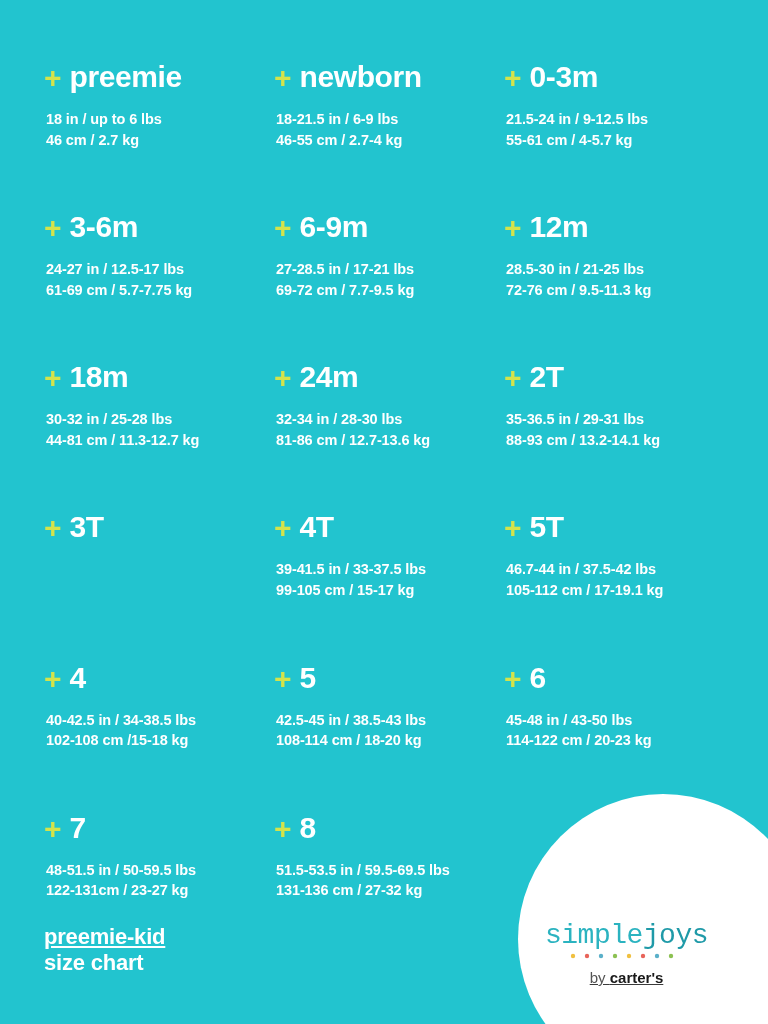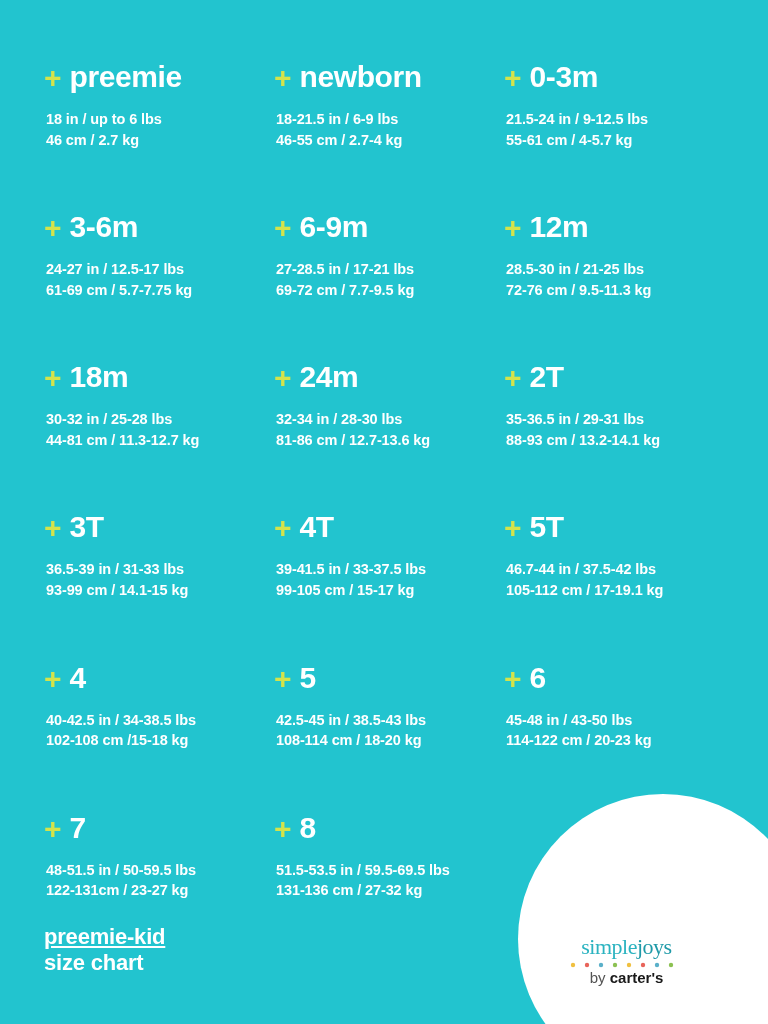--- a/index.html
+++ b/index.html
@@ -101,32 +101,33 @@
     border-radius: 50%;
   }
   .brand-wrap {
     position: absolute;
     right: 34px;
     bottom: 38px;
     width: 215px;
     text-align: center;
   }
   .brand-main {
-    font-family: Liberation Serif, serif;
-    font-size: 22px;
+    font-family: Liberation Mono, monospace;
+    font-size: 28px;
     color: #2bb3c0;
     letter-spacing: -0.5px;
     white-space: nowrap;
   }
   .brand-main .joys { color: #1f9aa8; }
   .brand-sub {
-    margin-top: 1px;
+    margin-top: 10px;
     font-size: 15px;
     color: #3a3a3a;
     white-space: nowrap;
+    text-decoration: underline;
   }
   .brand-sub .by { color: #555; }
   .brand-sub .carters { font-weight: bold; color: #1a1a1a; }
   .dots {
     display: block;
     margin: 2px auto 0;
   }
 </style>
 </head>
 <body>
@@ -232,24 +233,20 @@
           <div>88-93 cm / 13.2-14.1 kg</div>
         </div>
       </div>
     </div>
 
     <div class="row row-3">
       <div class="cell">
         <div class="size-head">
           <span class="plus">+</span>
           <span class="size-label">3T</span>
-        </div>
-        <div class="detail">
-          <div>36.5-39 in / 31-33 lbs</div>
-          <div>93-99 cm / 14.1-15 kg</div>
         </div>
       </div>
       <div class="cell">
         <div class="size-head">
           <span class="plus">+</span>
           <span class="size-label">4T</span>
         </div>
         <div class="detail">
           <div>39-41.5 in / 33-37.5 lbs</div>
           <div>99-105 cm / 15-17 kg</div>

